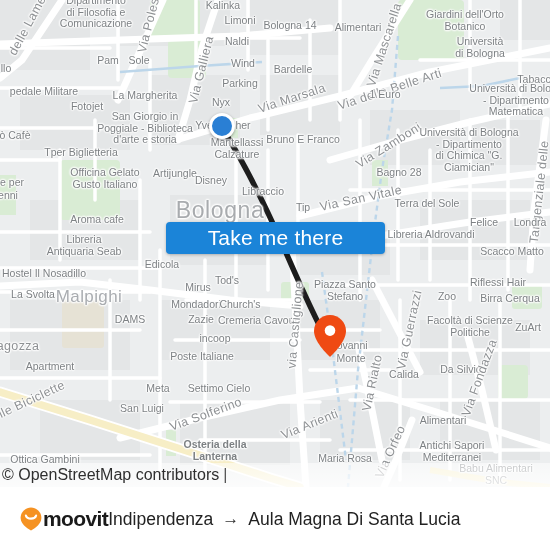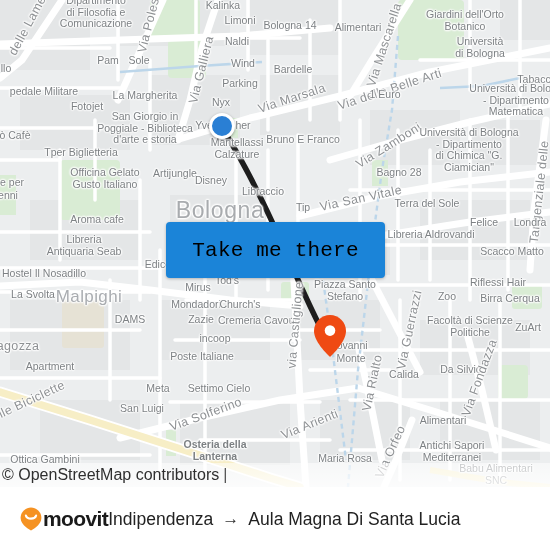--- a/index.html
+++ b/index.html
@@ -29,23 +29,23 @@
   
   #origin-marker{
     position:absolute; width:26px; height:26px; border-radius:50%;
     background:#2a7fd4; border:3px solid #fff; transform:translate(-50%,-50%);
     box-shadow:0 1px 3px rgba(0,0,0,.35);
   }
   #dest-marker{ position:absolute; transform:translate(-50%,-100%); }
 
   
   #cta{
-    position:absolute; left:166px; top:222px; width:219px; height:56px;
-    background:#1b84d8; border:none; border-radius:4px; color:#000000;
-    font-family:Liberation Mono, monospace; font-size:21px; letter-spacing:.2px;
+    position:absolute; left:166px; top:222px; width:219px; height:32px;
+    background:#1b84d8; border:none; border-radius:4px; color:#ffffff;
+    font-family:Liberation Sans, sans-serif; font-size:21px; letter-spacing:.2px;
     cursor:pointer; box-shadow:0 1px 3px rgba(0,0,0,.25);
     display:flex; align-items:center; justify-content:center;
   }
 
   
   #attribution{
     position:absolute; left:0; top:463px; width:550px; height:24px;
     display:flex; align-items:center; padding-left:2px;
     font-size:16px; color:#2f2f2f;
     background:linear-gradient(to bottom, rgba(255,255,255,.55), rgba(255,255,255,.82));

